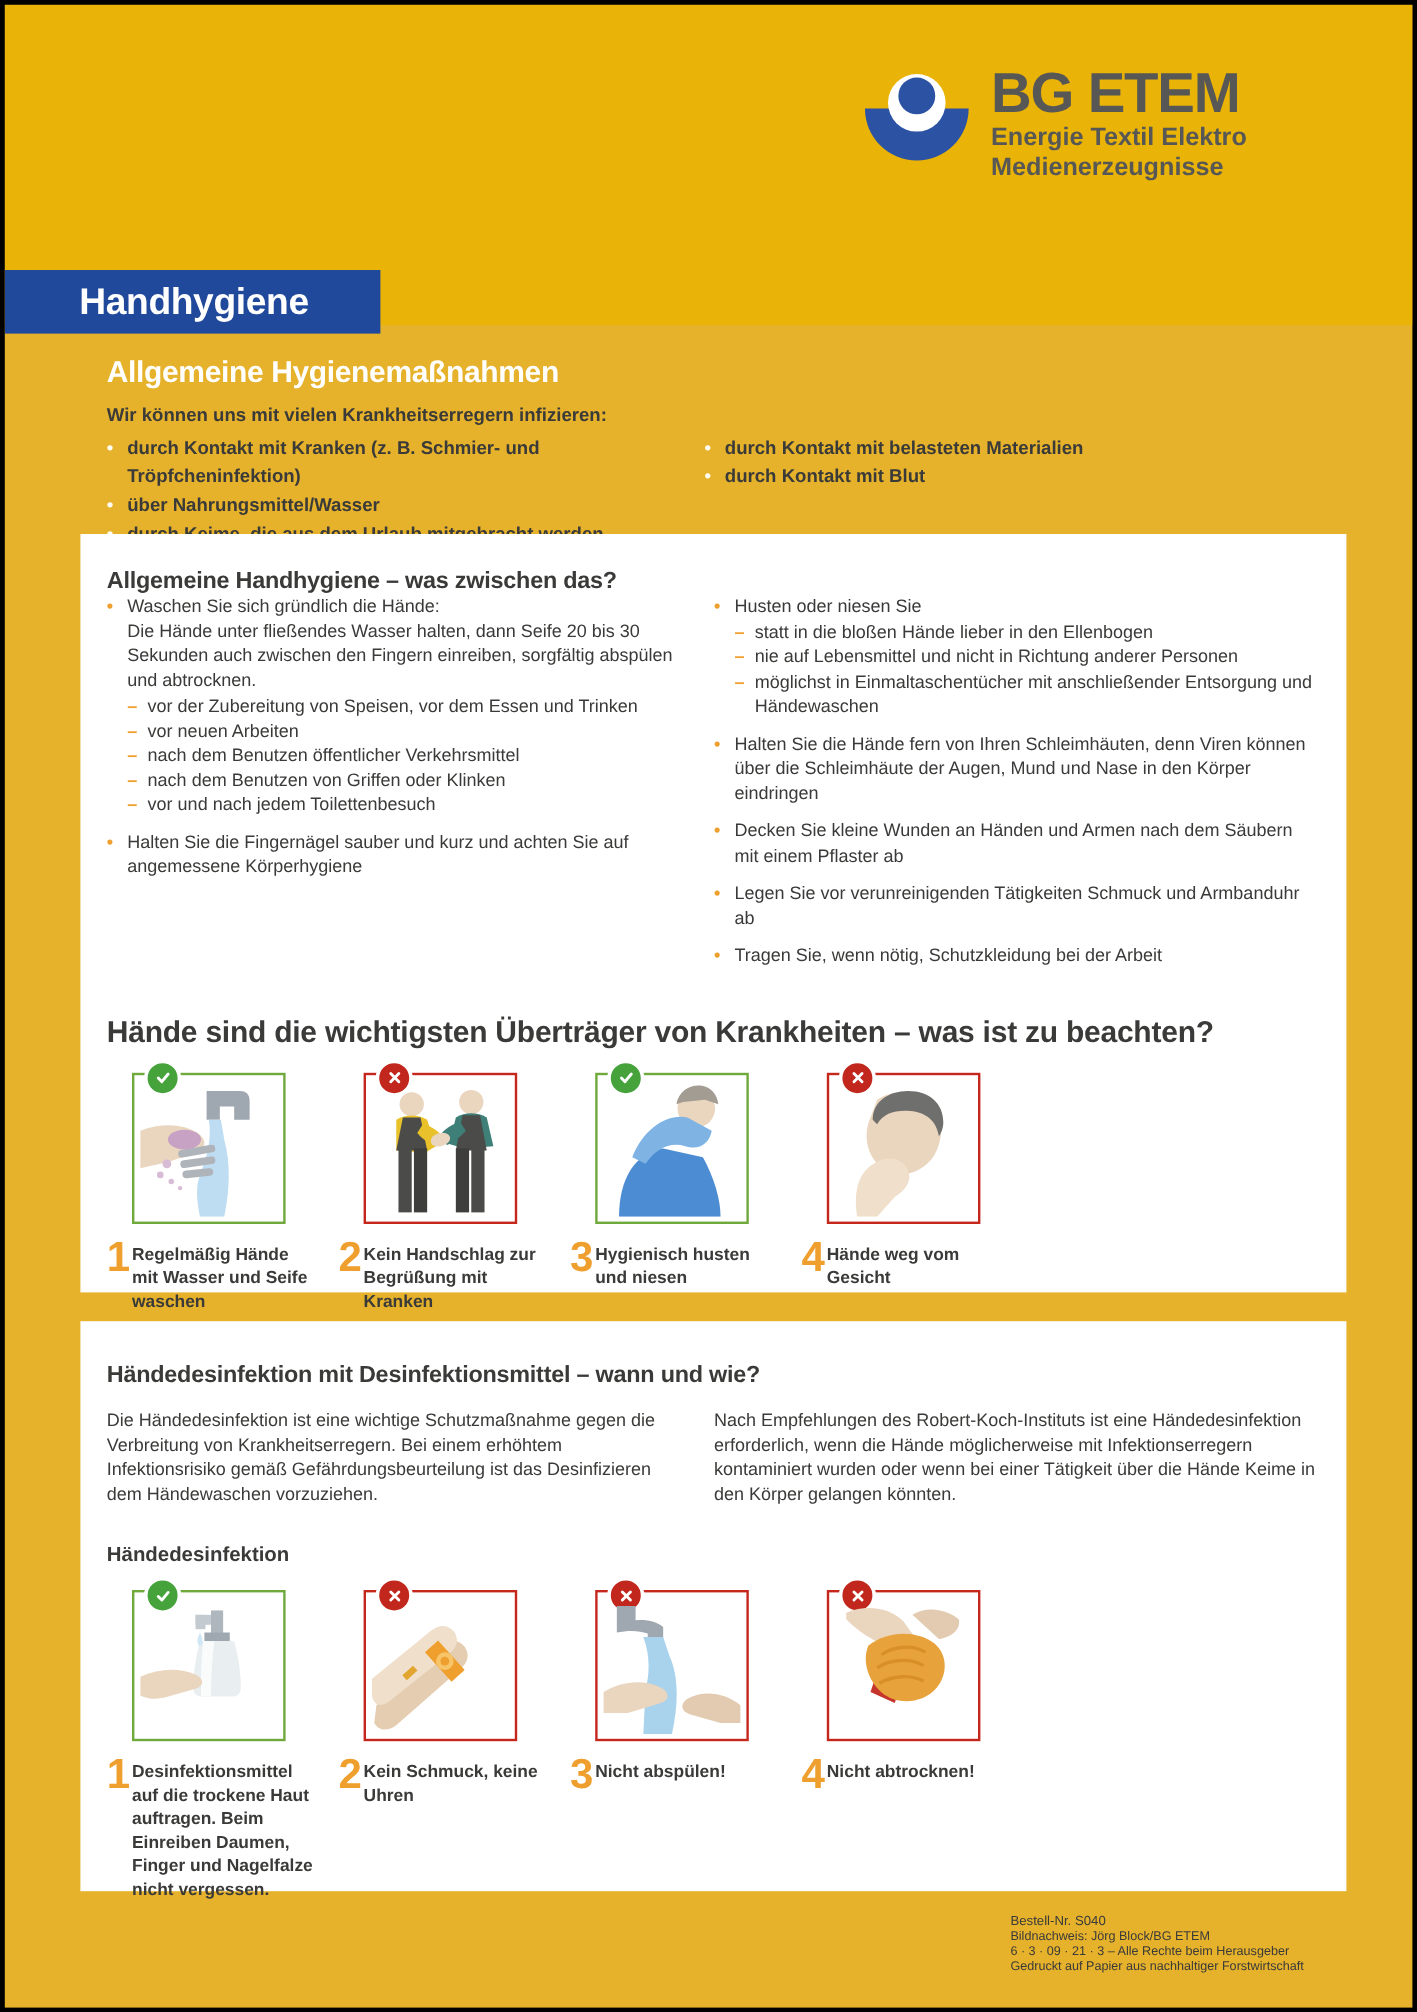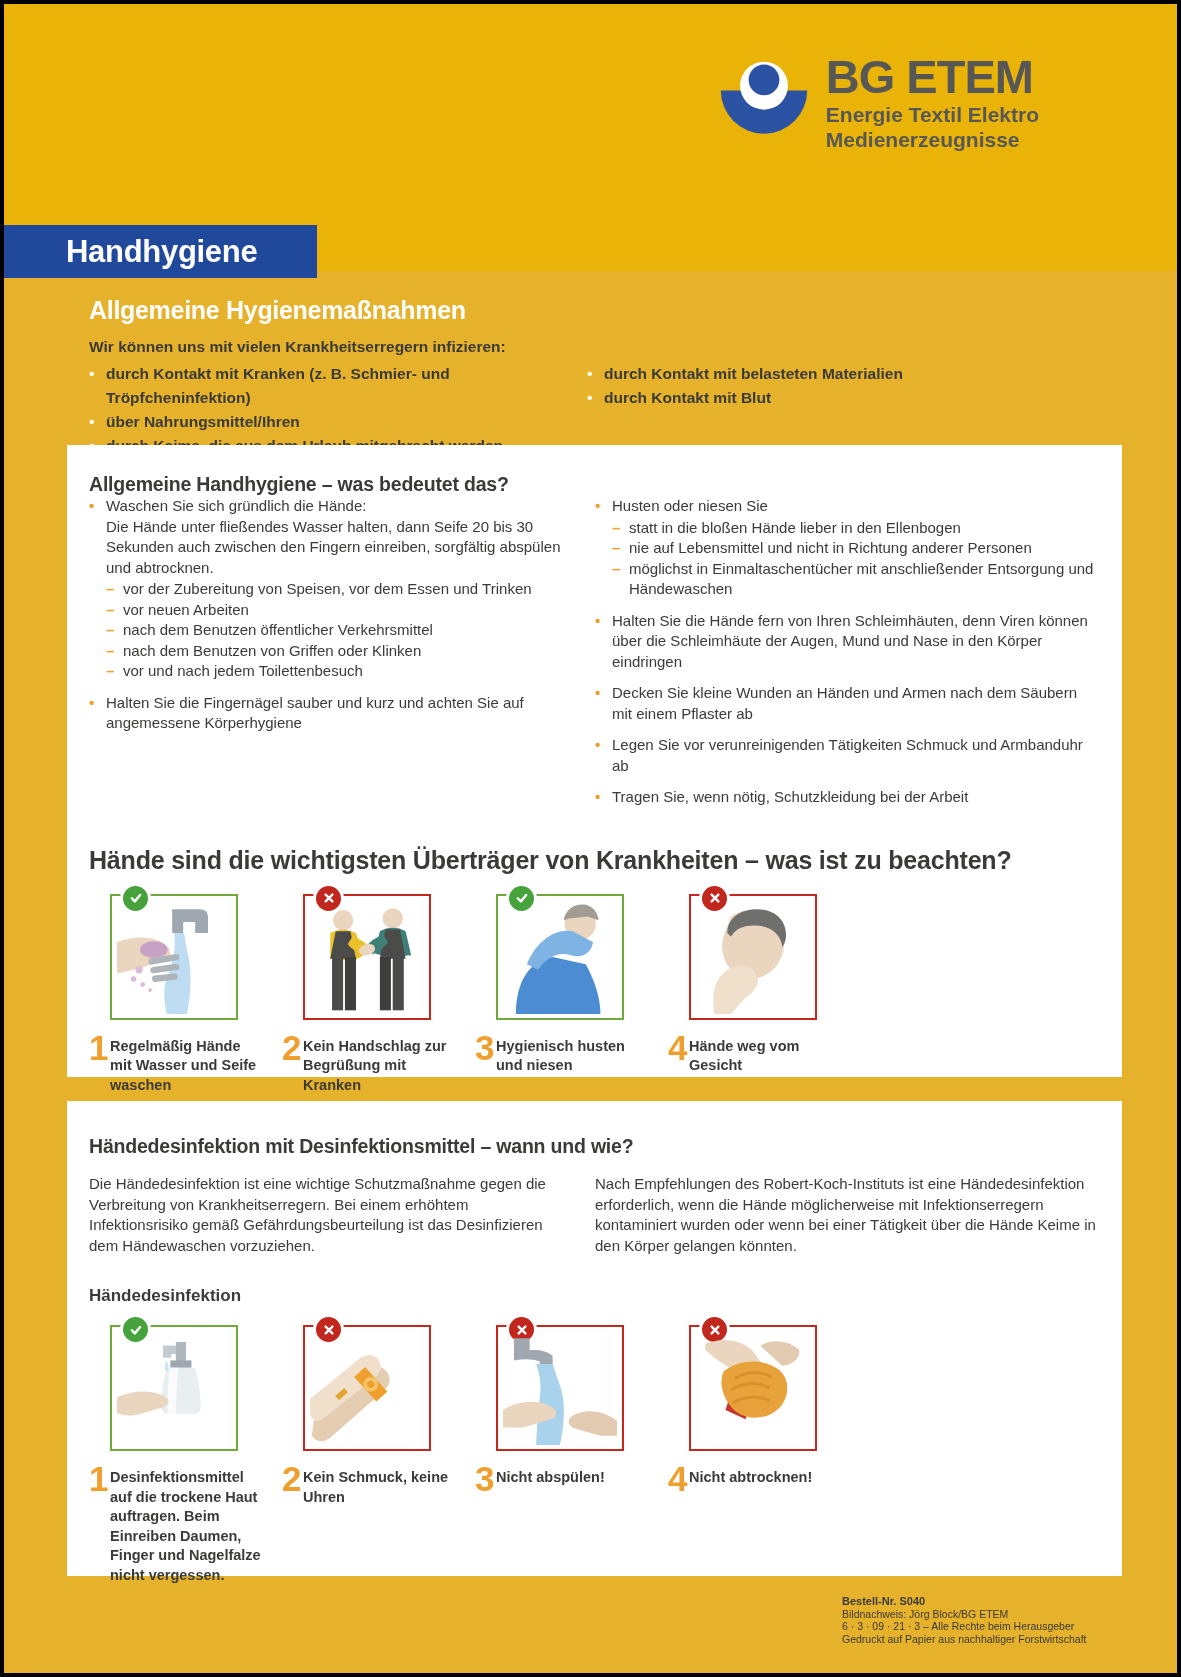--- a/index.html
+++ b/index.html
@@ -66,21 +66,21 @@
     border-radius:50%; border:3px solid #fff; background:#46A33C;
     display:flex; align-items:center; justify-content:center;
   }
   .badge.no{ background:#C1271C; }
   .badge svg{ width:18px; height:18px; }
   .cap-row{ display:flex; margin-top:13px; }
   .num{ width:21px; font-size:35px; font-weight:bold; color:#EF9F2D; line-height:30px; letter-spacing:-1px; }
   .cap{ max-width:152px; font-size:14.5px; font-weight:bold; line-height:19.5px; padding-top:4px; }
   
   .footer{ position:absolute; top:1591px; left:838px; font-size:10.5px; line-height:12.5px; color:#3A3A39; }
-  .footer .f1{ font-weight:bold; font-size:11px; }
+  .footer .f1{ font-weight:normal; font-size:11px; }
 </style>
 </head>
 <body>
 
 <div class="page">
 
   <div class="header">
     <div class="logo">
       <svg class="logo-icon" viewBox="0 0 100 100">
         <path d="M5 38 a45 45 0 0 0 90 0 z" fill="#2B52A3"></path>
@@ -97,31 +97,31 @@
     </div>
   </div>
 
   <div class="banner">Handhygiene</div>
 
   <div class="intro-heading">Allgemeine Hygienemaßnahmen</div>
   <div class="intro-lead">Wir können uns mit vielen Krankheitserregern infizieren:</div>
   <div class="intro-cols">
     <ul class="plain intro-col-l">
       <li class="ib">durch Kontakt mit Kranken (z. B. Schmier- und Tröpfcheninfektion)</li>
-      <li class="ib">über Nahrungsmittel/Ihren</li>
+      <li class="ib">über Nahrungsmittel/Wasser</li>
       <li class="ib">durch Keime, die aus dem Urlaub mitgebracht werden</li>
     </ul>
     <ul class="plain intro-col-r">
       <li class="ib">durch Kontakt mit belasteten Materialien</li>
       <li class="ib">durch Kontakt mit Blut</li>
     </ul>
   </div>
 
   <div class="card card1">
-    <div class="card-heading">Allgemeine Handhygiene – was bedeutet das?</div>
+    <div class="card-heading">Allgemeine Handhygiene – was zwischen das?</div>
     <div class="cols">
       <div class="col-l">
         <div class="b">
           <span>Waschen Sie sich gründlich die Hände:</span><br>
           <span>Die Hände unter fließendes Wasser halten, dann Seife 20 bis 30 Sekunden auch zwischen den Fingern einreiben, sorgfältig abspülen und abtrocknen.</span>
           <div class="subs">
             <div class="sub">vor der Zubereitung von Speisen, vor dem Essen und Trinken</div>
             <div class="sub">vor neuen Arbeiten</div>
             <div class="sub">nach dem Benutzen öffentlicher Verkehrsmittel</div>
             <div class="sub">nach dem Benutzen von Griffen oder Klinken</div>

